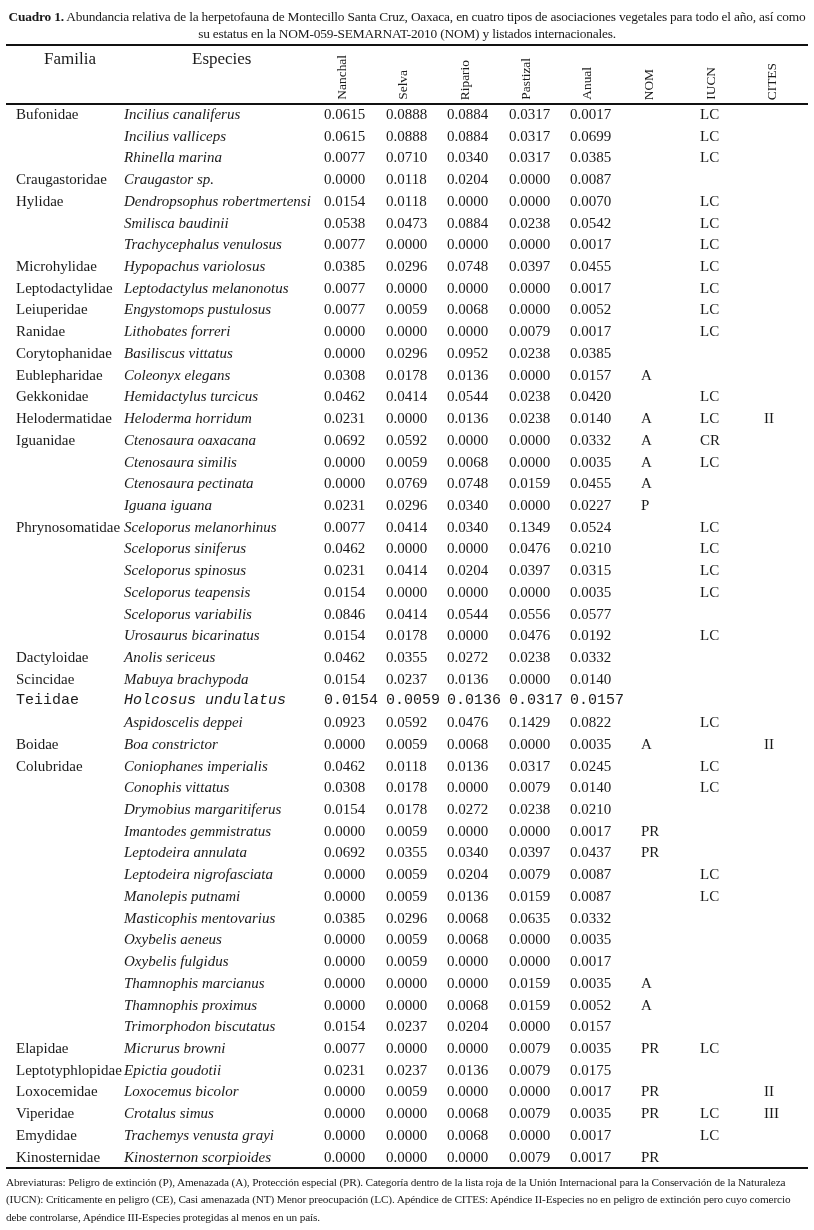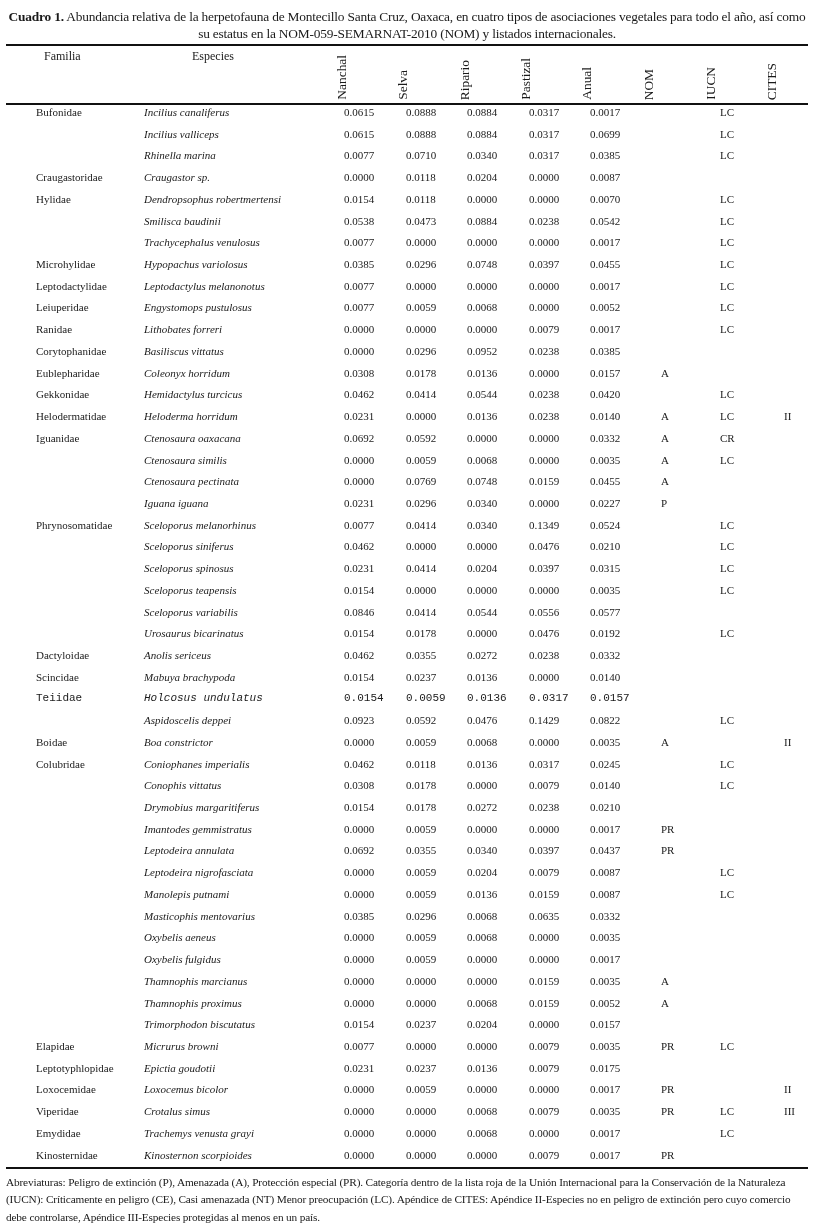--- a/index.html
+++ b/index.html
@@ -5,27 +5,27 @@
   html, body { margin: 0; padding: 0; background: #ffffff; }
   body { width: 814px; height: 1230px; position: relative; overflow: hidden;
          font-family: "Liberation Serif", "DejaVu Serif", serif; color: #1a1a1a; }
   .caption { position: absolute; left: 6px; top: 8px; width: 802px; text-align: center;
              font-size: 13.4px; line-height: 17px; letter-spacing: -0.2px; }
   .caption b { font-weight: bold; }
   .rule { position: absolute; left: 6px; width: 802px; background: #111; }
   .rule.top { top: 44px; height: 2px; }
   .rule.mid { top: 103px; height: 1.5px; }
   .rule.bot { top: 1167px; height: 1.5px; }
-  .hdr { position: absolute; font-size: 12px; }
+  .hdr { position: absolute; font-size: 17px; }
   .hdr-fam { left: 44px; top: 49px; }
   .hdr-esp { left: 192px; top: 49px; }
   .vhdr { position: absolute; bottom: calc(1230px - 100px); width: 18px;
           writing-mode: vertical-rl; transform: rotate(180deg);
           font-size: 13.4px; line-height: 18px; white-space: nowrap; }
-  .row { position: absolute; left: 0; width: 790px; height: 21.7px; font-size: 11px; margin-left: 20px; }
+  .row { position: absolute; left: 0; width: 790px; height: 21.7px; font-size: 15px; }
   .row span { position: absolute; top: 0; white-space: nowrap; }
   .c-fam { left: 16px; }
   .c-esp { left: 124px; font-style: italic; }
   .c-n1 { left: 324px; } .c-n2 { left: 386px; } .c-n3 { left: 447px; }
   .c-n4 { left: 509px; } .c-n5 { left: 570px; }
   .c-nom { left: 641px; } .c-iucn { left: 700px; } .c-cites { left: 764px; }
   .footnote { position: absolute; left: 6px; top: 1174px; width: 802px;
               font-size: 11.3px; line-height: 17.3px; letter-spacing: -0.15px; }
 </style>
 </head>
@@ -188,21 +188,21 @@
       <span class="c-n2">0.0296</span>
       <span class="c-n3">0.0952</span>
       <span class="c-n4">0.0238</span>
       <span class="c-n5">0.0385</span>
       <span class="c-nom"></span>
       <span class="c-iucn"></span>
       <span class="c-cites"></span>
     </div>
     <div class="row" style="top: 366.64px;">
       <span class="c-fam">Eublepharidae</span>
-      <span class="c-esp">Coleonyx horridum</span>
+      <span class="c-esp">Coleonyx elegans</span>
       <span class="c-n1">0.0308</span>
       <span class="c-n2">0.0178</span>
       <span class="c-n3">0.0136</span>
       <span class="c-n4">0.0000</span>
       <span class="c-n5">0.0157</span>
       <span class="c-nom">A</span>
       <span class="c-iucn"></span>
       <span class="c-cites"></span>
     </div>
     <div class="row" style="top: 388.36px;">

